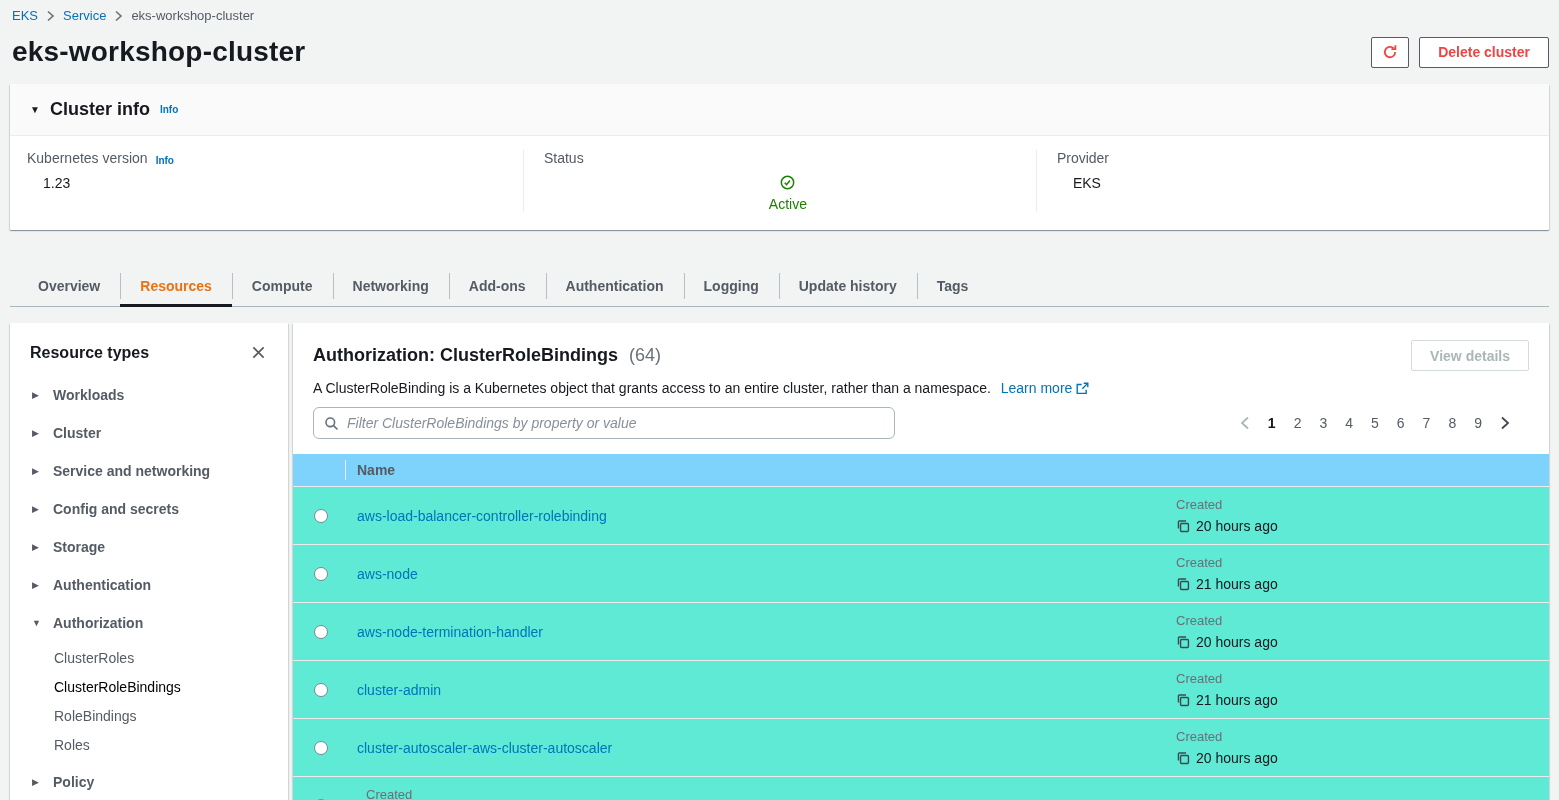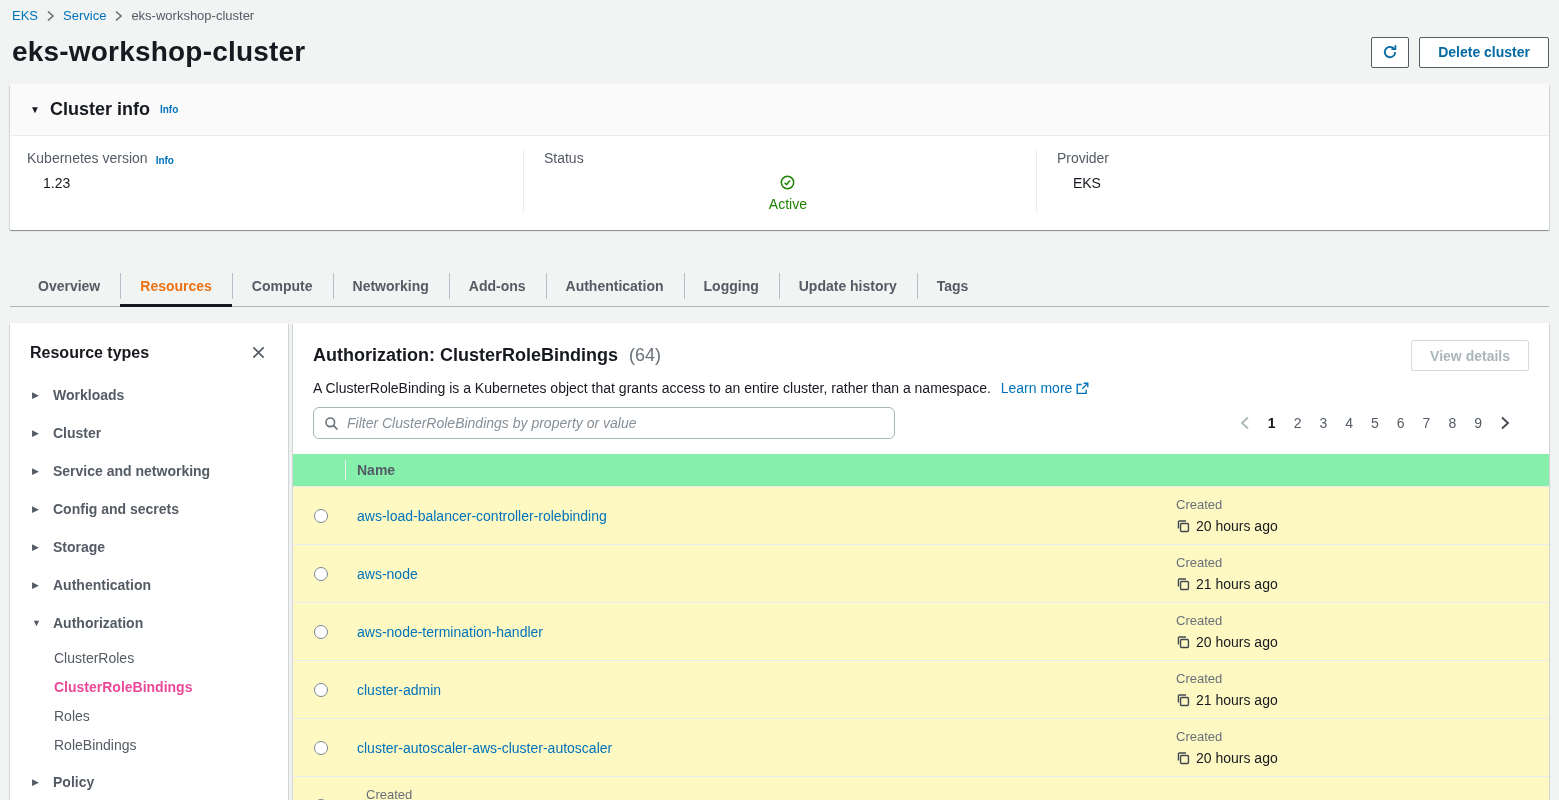--- a/index.html
+++ b/index.html
@@ -19,21 +19,21 @@
   .breadcrumb { display:flex; align-items:center; gap:8px; font-size:13px; padding-left:2px; }
   .bc-link { color:#0073bb; }
   .bc-chev { display:inline-flex; color:#687078; }
   .bc-current { color:#545b64; }
 
   
   .page-header { display:flex; align-items:center; justify-content:space-between; margin-top:13px; padding-left:2px; }
   .page-title { font-size:28px; font-weight:700; color:#16191f; letter-spacing:.2px; }
   .header-actions { display:flex; gap:10px; }
   .btn {
-    border:1px solid #545b64; border-radius:2px; color:#0369a1;
+    border:1px solid #545b64; border-radius:2px; color:#ef4444;
     font-size:14px; font-weight:700; padding:5px 18px; height:31px;
     display:inline-flex; align-items:center; justify-content:center; background:#fff;
   }
   .btn-icon { padding:5px 10px; width:38px; }
   .btn-disabled { border-color:#d5dbdb; color:#aab7b8; cursor:default; }
 
   
   .card {
     background:#fff; border-radius:1px;
     box-shadow:0 1px 1px 0 rgba(0,28,36,.3), 1px 1px 1px 0 rgba(0,28,36,.12), -1px 1px 1px 0 rgba(0,28,36,.12);
@@ -79,21 +79,21 @@
   
   .sb-header { display:flex; align-items:center; justify-content:space-between; padding:20px 20px 6px 20px; }
   .sb-title { font-size:16px; font-weight:700; color:#16191f; }
   .sb-close { display:inline-flex; color:#545b64; cursor:pointer; background:none; border:none; padding:2px; }
   .sb-list { padding:8px 20px 10px 22px; }
   .sb-group { display:flex; align-items:center; gap:11px; padding:11px 0; cursor:pointer; }
   .sb-tri { font-size:9px; color:#545b64; width:10px; flex:none; }
   .sb-group-label { font-size:14px; font-weight:700; color:#545b64; }
   .sb-children { padding:1px 0 4px 0; }
   .sb-sub { display:block; font-size:14px; color:#545b64; padding:6.5px 0 6.5px 22px; }
-  .sb-sub.active { color:#ec4899; font-weight:700; }
+  .sb-sub.active { color:#000000; font-weight:400; }
 
   
   .main-inner { padding:17px 20px 0 20px; }
   .main-titlebar { display:flex; align-items:flex-start; justify-content:space-between; }
   .main-title-wrap { font-size:18px; padding-top:5px; }
   .main-title { font-weight:700; color:#16191f; }
   .main-count { color:#687078; font-weight:400; margin-left:6px; }
   .main-desc { margin-top:9px; font-size:14px; color:#16191f; }
   .learn-more { color:#0073bb; margin-left:6px; display:inline-flex; align-items:center; gap:4px; }
 
@@ -111,28 +111,28 @@
   .pagination { display:flex; align-items:center; gap:4px; padding-right:12px; }
   .pg-btn { border:none; background:none; font-size:14px; color:#545b64; padding:4px 7px; }
   .pg-btn.active { font-weight:700; color:#16191f; }
   .pg-arrow { display:inline-flex; align-items:center; color:#414750; }
   .pg-arrow.disabled { color:#aab7b8; cursor:default; }
 
   
   .table { margin:15px -20px 0 -20px; }
   .t-header {
     display:flex; align-items:center; height:33px;
-    background:#86efac; border-bottom:1px solid #eaeded;
+    background:#7dd3fc; border-bottom:1px solid #eaeded;
     font-size:14px; font-weight:700; color:#545b64;
   }
   .t-col-radio { width:52px; flex:none; padding-left:21px; display:flex; align-items:center; }
   .t-col-name { flex:1; padding-left:12px; position:relative; }
   .t-col-age { width:394px; flex:none; padding-left:21px; position:relative; }
   .th-div { position:absolute; left:0; top:50%; transform:translateY(-50%); width:1px; height:20px; background:#eaeded; }
-  .t-row { display:flex; align-items:center; height:58px; border-bottom:1px solid #eaeded; background:#fef9c3; }
+  .t-row { display:flex; align-items:center; height:58px; border-bottom:1px solid #eaeded; background:#5eead4; }
   .radio {
     width:14px; height:14px; border:1.5px solid #7b8793; border-radius:50%;
     display:inline-block; background:#fff; cursor:pointer;
   }
   .row-link { color:#0073bb; font-size:14px; }
   .created { font-size:13px; color:#687078; }
   .age-line { display:flex; align-items:center; gap:6px; margin-top:6px; font-size:14px; color:#16191f; }
   .copy-ic { display:inline-flex; color:#414750; cursor:pointer; }
   svg { display:block; }
 </style>
@@ -257,22 +257,22 @@
           <span class="sb-tri">▶</span>
           <span class="sb-group-label">Authentication</span>
         </div>
         <div class="sb-group">
           <span class="sb-tri">▼</span>
           <span class="sb-group-label">Authorization</span>
         </div>
         <div class="sb-children">
           <a class="sb-sub">ClusterRoles</a>
           <a class="sb-sub active">ClusterRoleBindings</a>
+          <a class="sb-sub">RoleBindings</a>
           <a class="sb-sub">Roles</a>
-          <a class="sb-sub">RoleBindings</a>
         </div>
         <div class="sb-group">
           <span class="sb-tri">▶</span>
           <span class="sb-group-label">Policy</span>
         </div>
         <div class="sb-group">
           <span class="sb-tri">▶</span>
           <span class="sb-group-label">Extensions</span>
         </div>
       </div>

